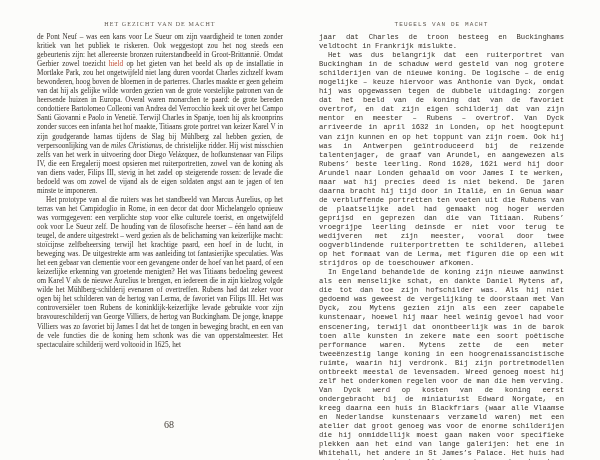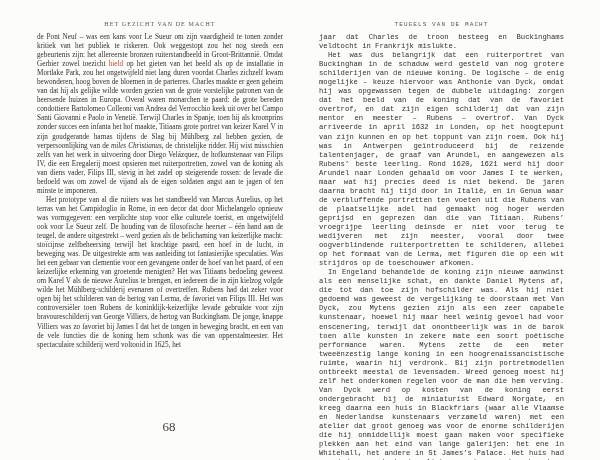--- a/index.html
+++ b/index.html
@@ -51,21 +51,21 @@
   .para { margin: 0; }
   .para.indent { text-indent: 9px; }
   .accent { color: #bf4730; }
   .italic { font-style: italic; margin-top: 29px; }
   .folio {
     position: absolute;
     top: 419px;
     left: 18px;
     right: 0;
     text-align: center;
-    font-size: 13px;
+    font-size: 10px;
     color: #46403a;
   }
 </style>
 </head>
 <body>
 
 <div class="spread">
 
   <section class="page left">
     <header class="running-head">HET GEZICHT VAN DE MACHT</header>

